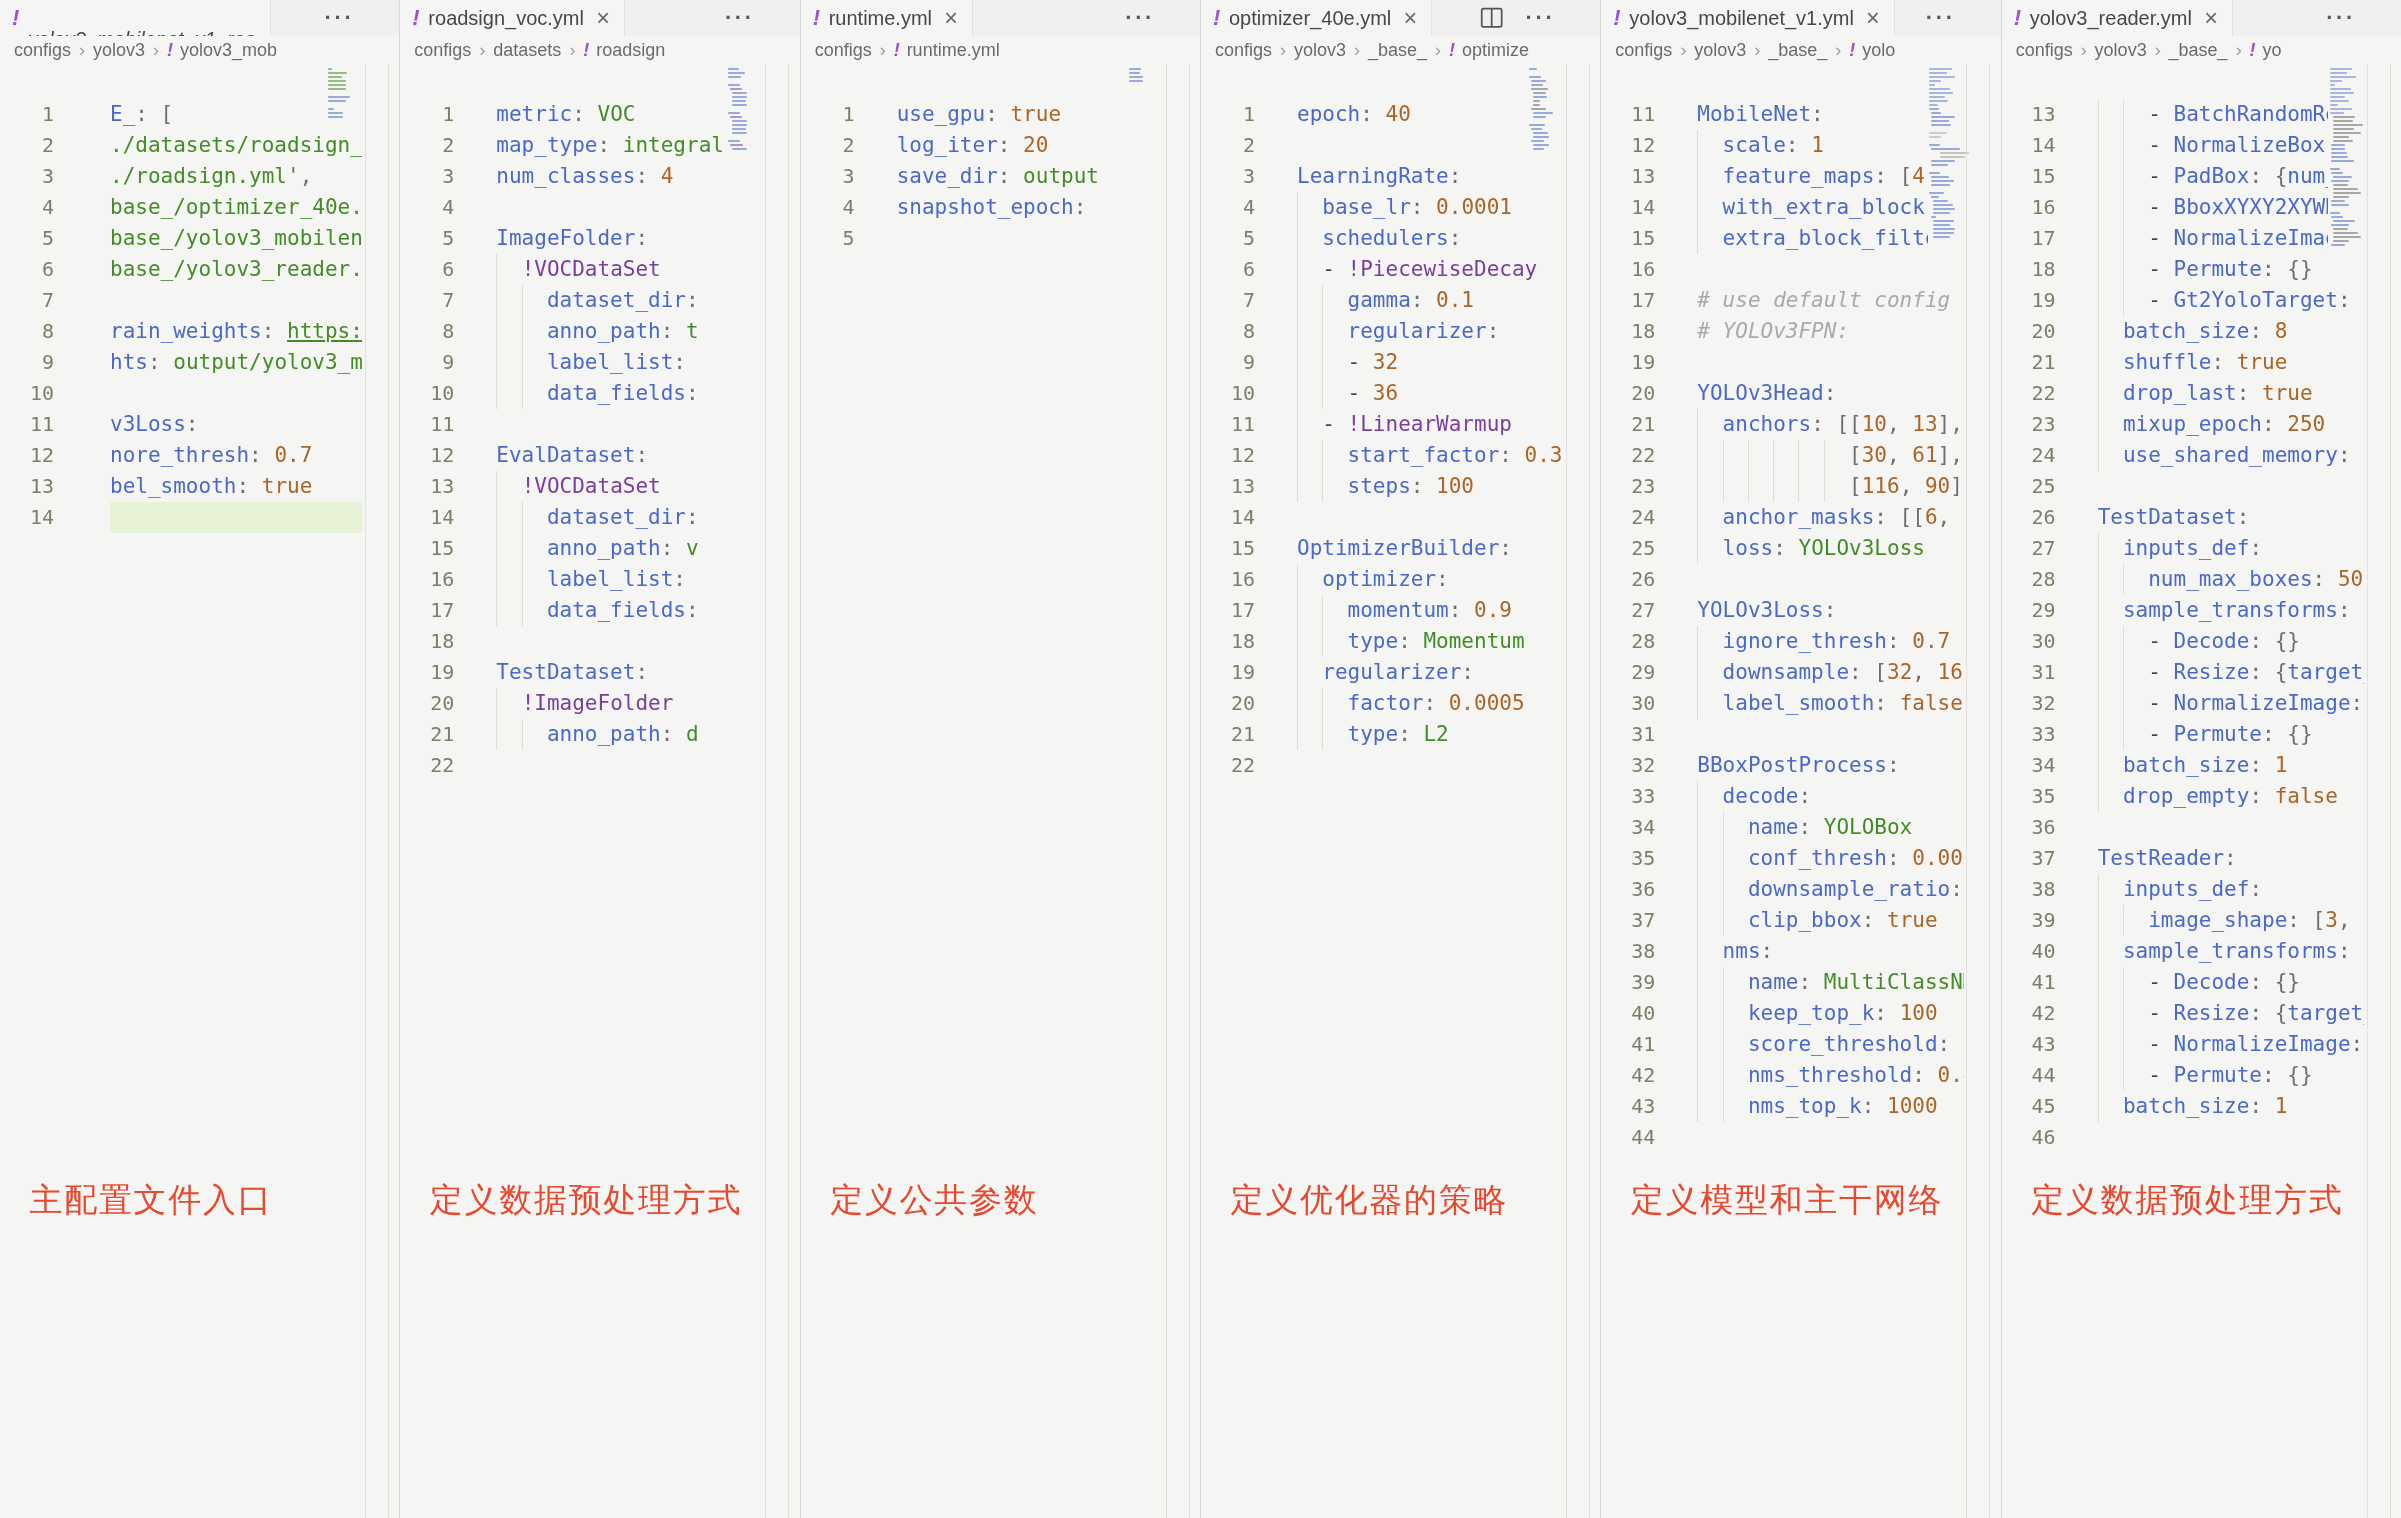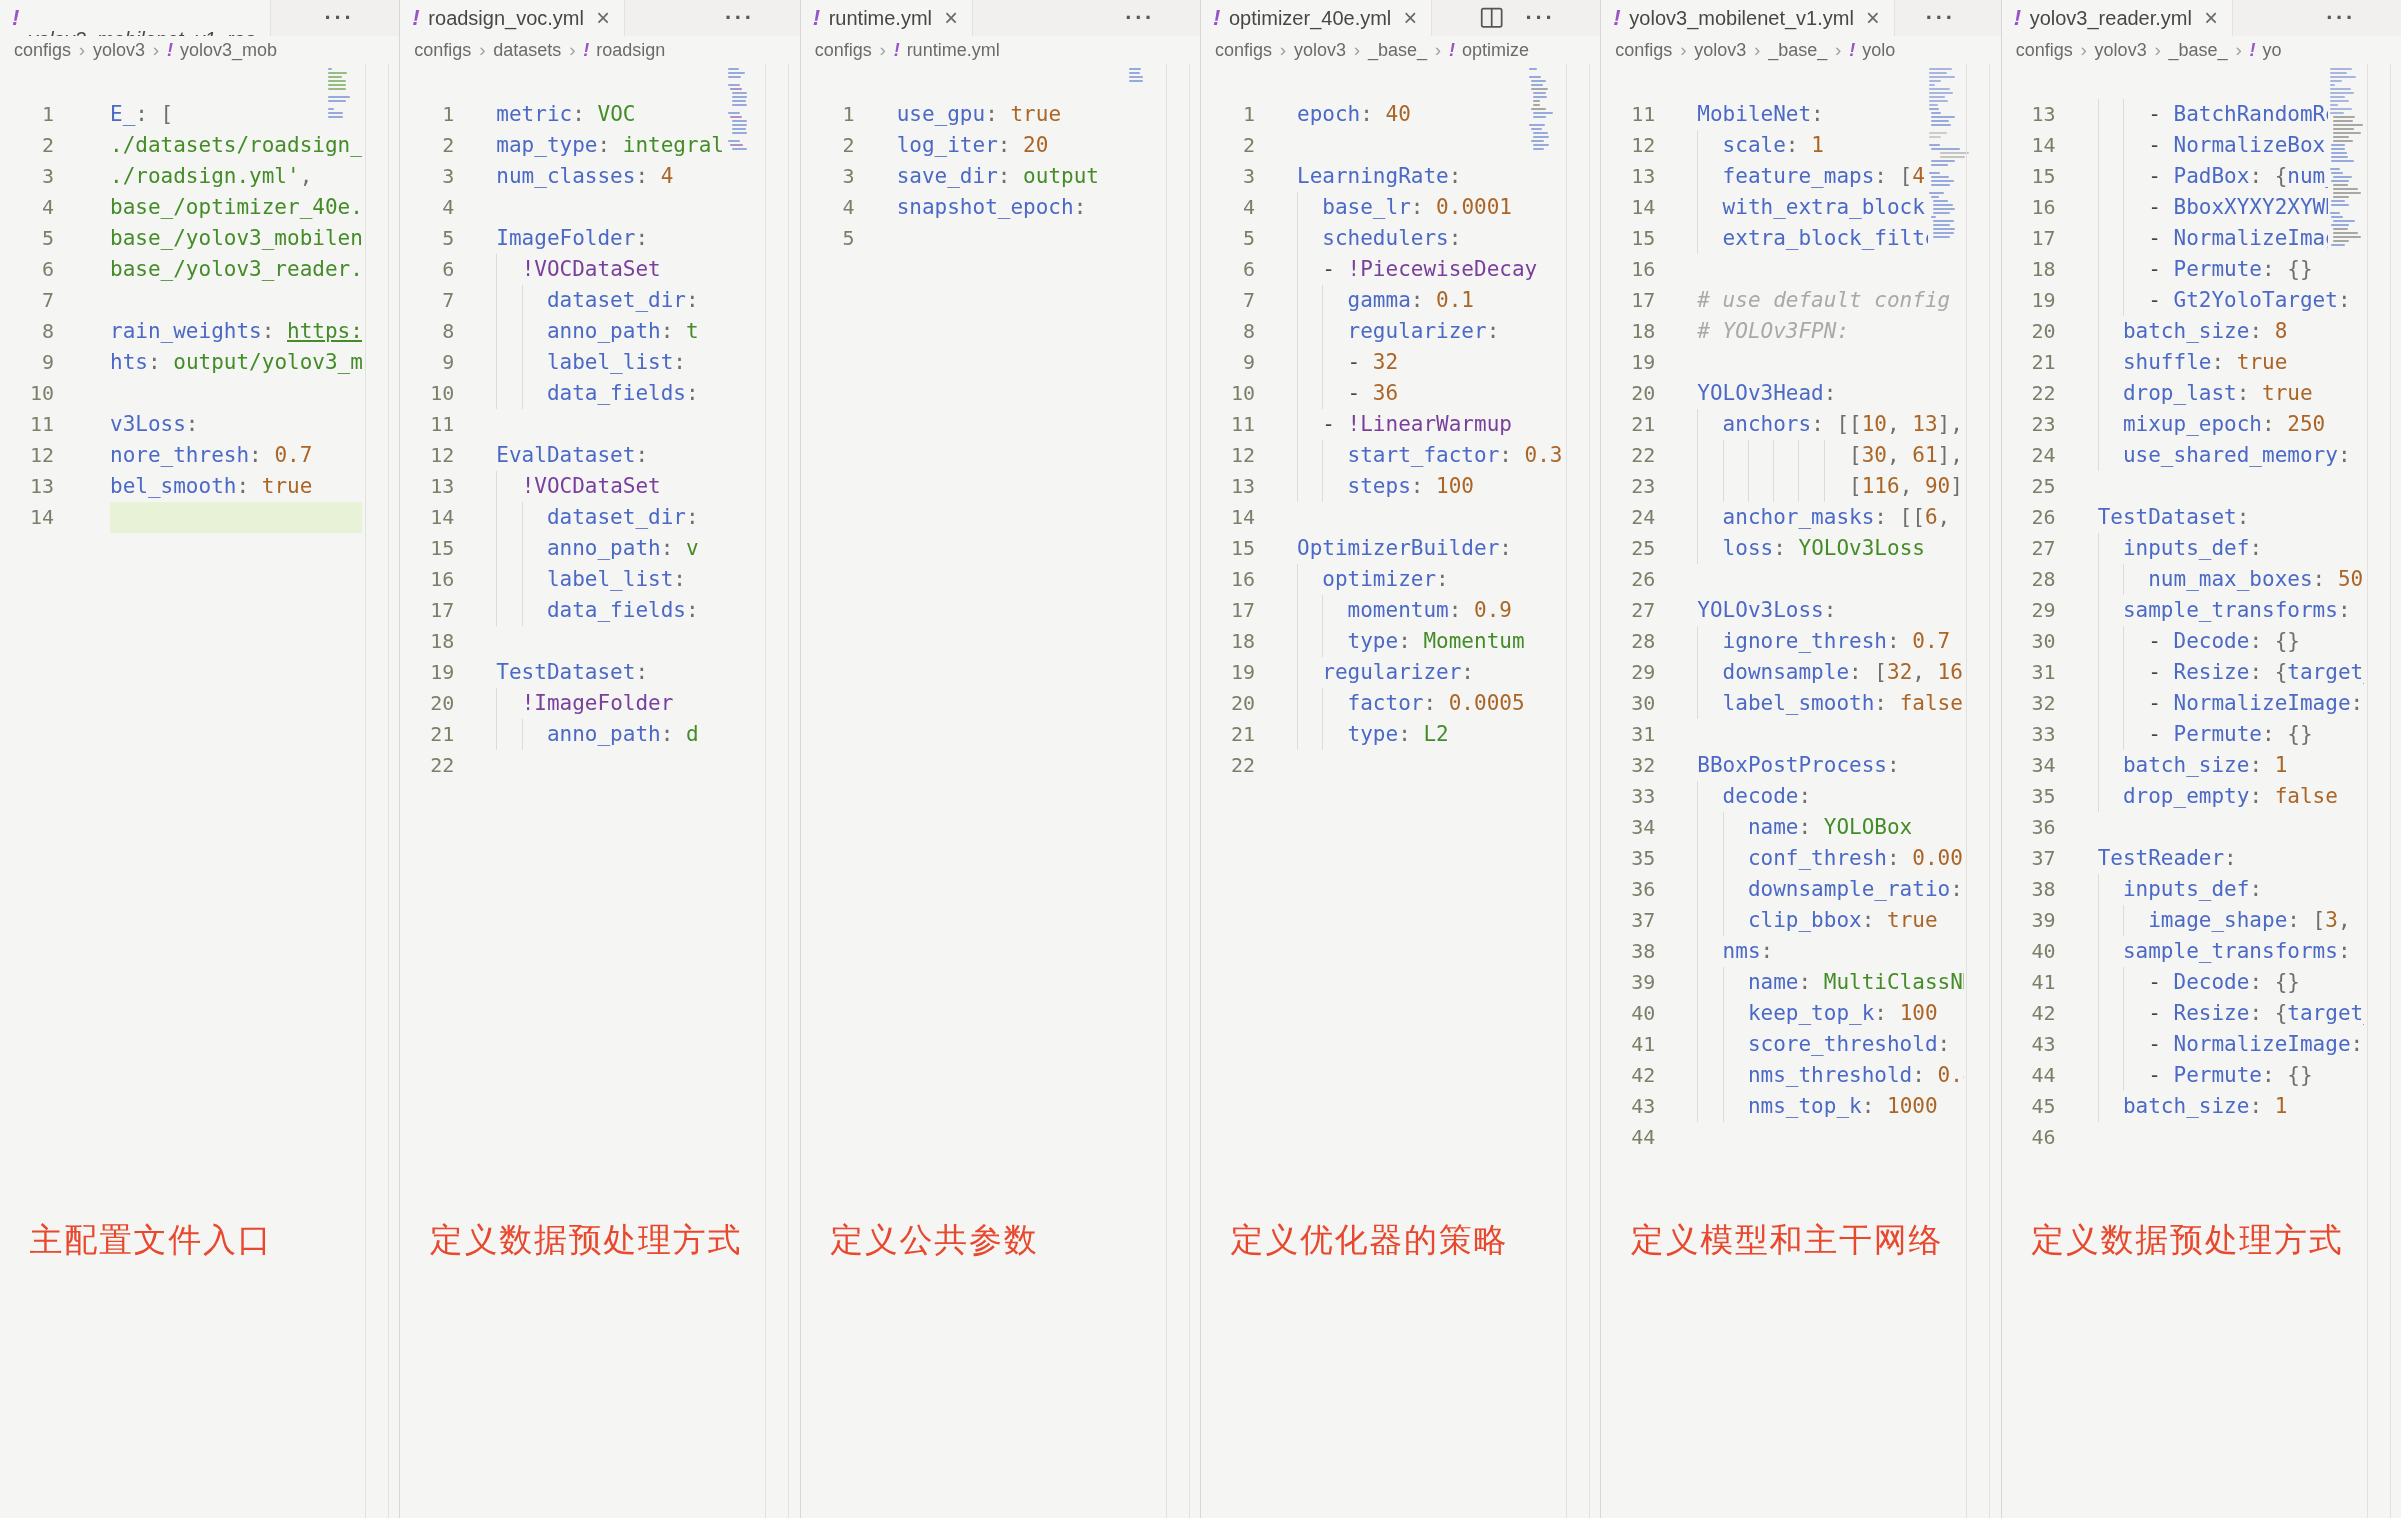--- a/index.html
+++ b/index.html
@@ -38,21 +38,21 @@
   .tk-k{color:#4b69c6} .tk-s{color:#448c27} .tk-n{color:#ab6526}
   .tk-t{color:#7a3e9d} .tk-c{color:#a9a9a9; font-style:italic}
   .tk-p{color:#6f6f6f} .tk-d{color:#444}
   .tk-u{color:#448c27; text-decoration:underline}
 
   
   .minimap { position:absolute; right:37px; top:3.5px; width:36px; background:#f5f5f4; cursor:pointer; }
   .mbar { position:absolute; height:2.6px; border-radius:0.9px; }
   .vscroll { position:absolute; right:10.4px; top:0; bottom:0; width:24px; border-left:0.9px solid #e2e1de; border-right:0.9px solid #e2e1de; cursor:pointer; }
 
-  .annotation { position:absolute; left:29.5px; top:1218px; font-size:33px; letter-spacing:1.7px; color:#e8482d; white-space:nowrap; }
+  .annotation { position:absolute; left:29.5px; top:1178px; font-size:33px; letter-spacing:1.7px; color:#e8482d; white-space:nowrap; }
 </style>
 </head>
 <body>
 
 <div id="workspace">
     <div class="pane pane1">
       <div class="tabbar">
         <div class="tab preview">
           <span class="ticon">!</span>
           <span class="ttitle">yolov3_mobilenet_v1_roa</span>

